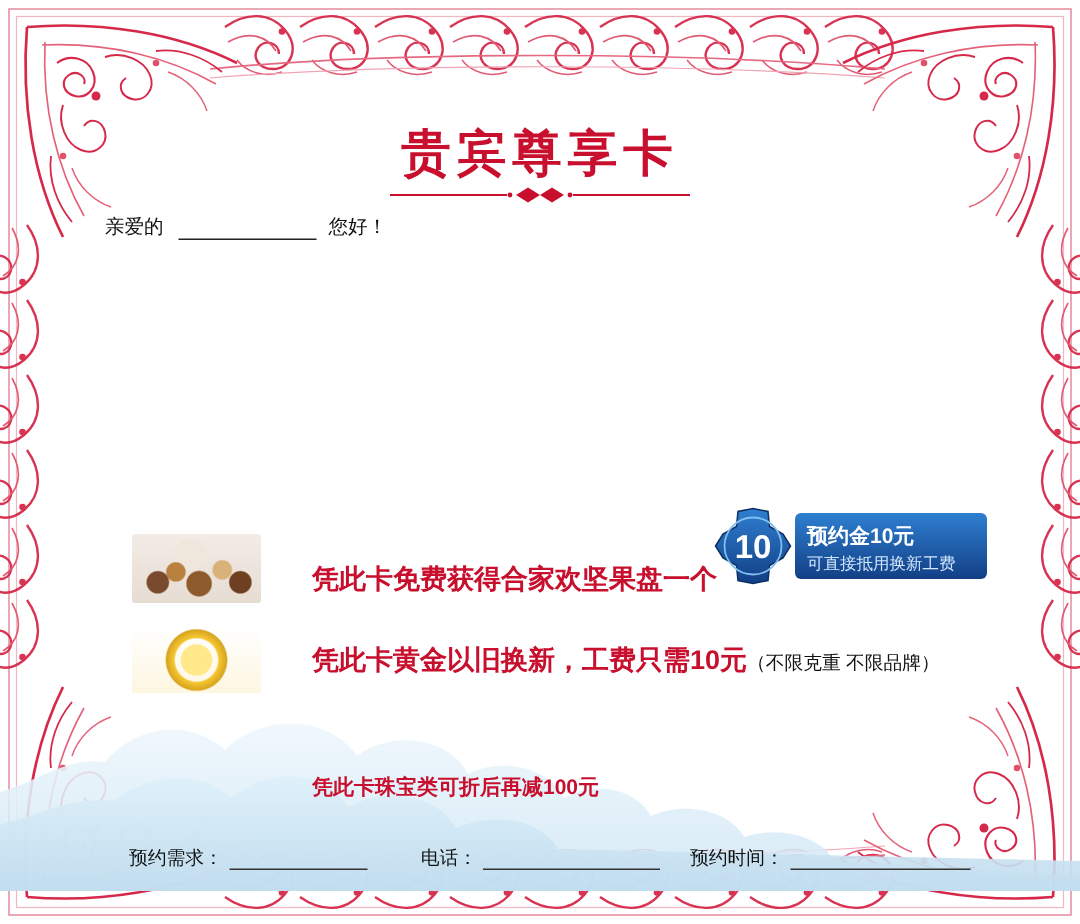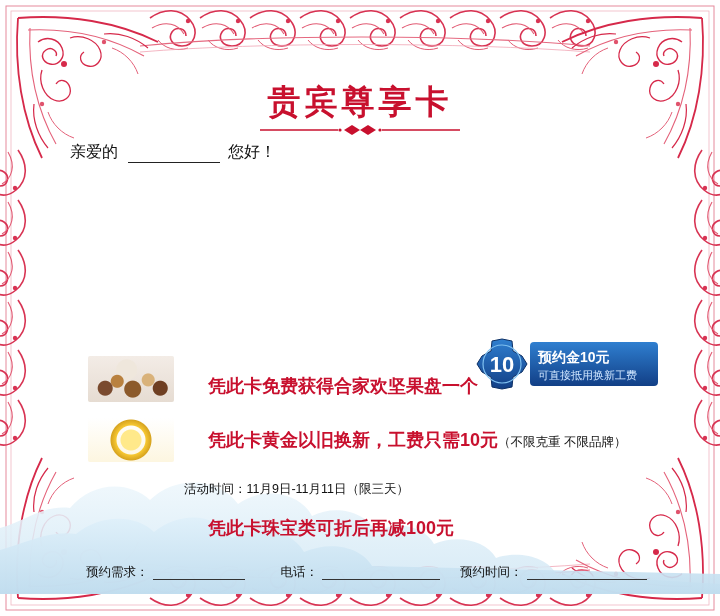--- a/index.html
+++ b/index.html
@@ -60,21 +60,21 @@
     top: 108px;
     left: 260px;
     width: 200px;
     height: 12px;
   }
 
   .greeting {
     position: absolute;
     top: 126px;
     left: 70px;
-    font-size: 16px;
+    font-size: 13px;
     color: #111;
     display: flex;
     align-items: flex-end;
   }
   .greeting .lead { margin-right: 4px; }
   .greeting .blank {
     display: inline-block;
     width: 92px;
     border-bottom: 1px solid #222;
     height: 14px;
@@ -112,21 +112,21 @@
     white-space: nowrap;
     margin-left: 24px;
   }
   .offer-1 { top: 358px; left: 184px; font-size: 18px; }
   .offer-2 { top: 412px; left: 184px; font-size: 18px; }
   .offer-2 .small {
     font-size: 12.5px;
     font-weight: normal;
     color: #111;
   }
-  .offer-3 { top: 500px; left: 184px; font-size: 18px; }
+  .offer-3 { top: 500px; left: 184px; font-size: 14px; }
 
   .activity-time {
     position: absolute;
     top: 465px;
     left: 184px;
     font-size: 12.5px;
     color: #111;
     white-space: nowrap;
   }
 
@@ -404,21 +404,20 @@
       <text x="62" y="24" font-family="Liberation Sans, sans-serif" font-size="14" font-weight="bold" fill="#ffffff">预约金10元</text>
       <text x="62" y="41" font-family="Liberation Sans, sans-serif" font-size="11" fill="#cfe6ff">可直接抵用换新工费</text>
     </svg>
 
     <div class="offer offer-1">凭此卡免费获得合家欢坚果盘一个</div>
 
     <div class="offer offer-2">
       <span>凭此卡黄金以旧换新，工费只需10元</span><span class="small">（不限克重 不限品牌）</span>
     </div>
 
-    <div class="activity-time">活动时间：11月9日-11月11日（限三天）</div>
 
     <div class="offer offer-3">凭此卡珠宝类可折后再减100元</div>
 
     <div class="form-row">
       <div class="field f1">
         <span class="lbl">预约需求：</span>
         <span class="line"></span>
       </div>
       <div class="field f2">
         <span class="lbl">电话：</span>

